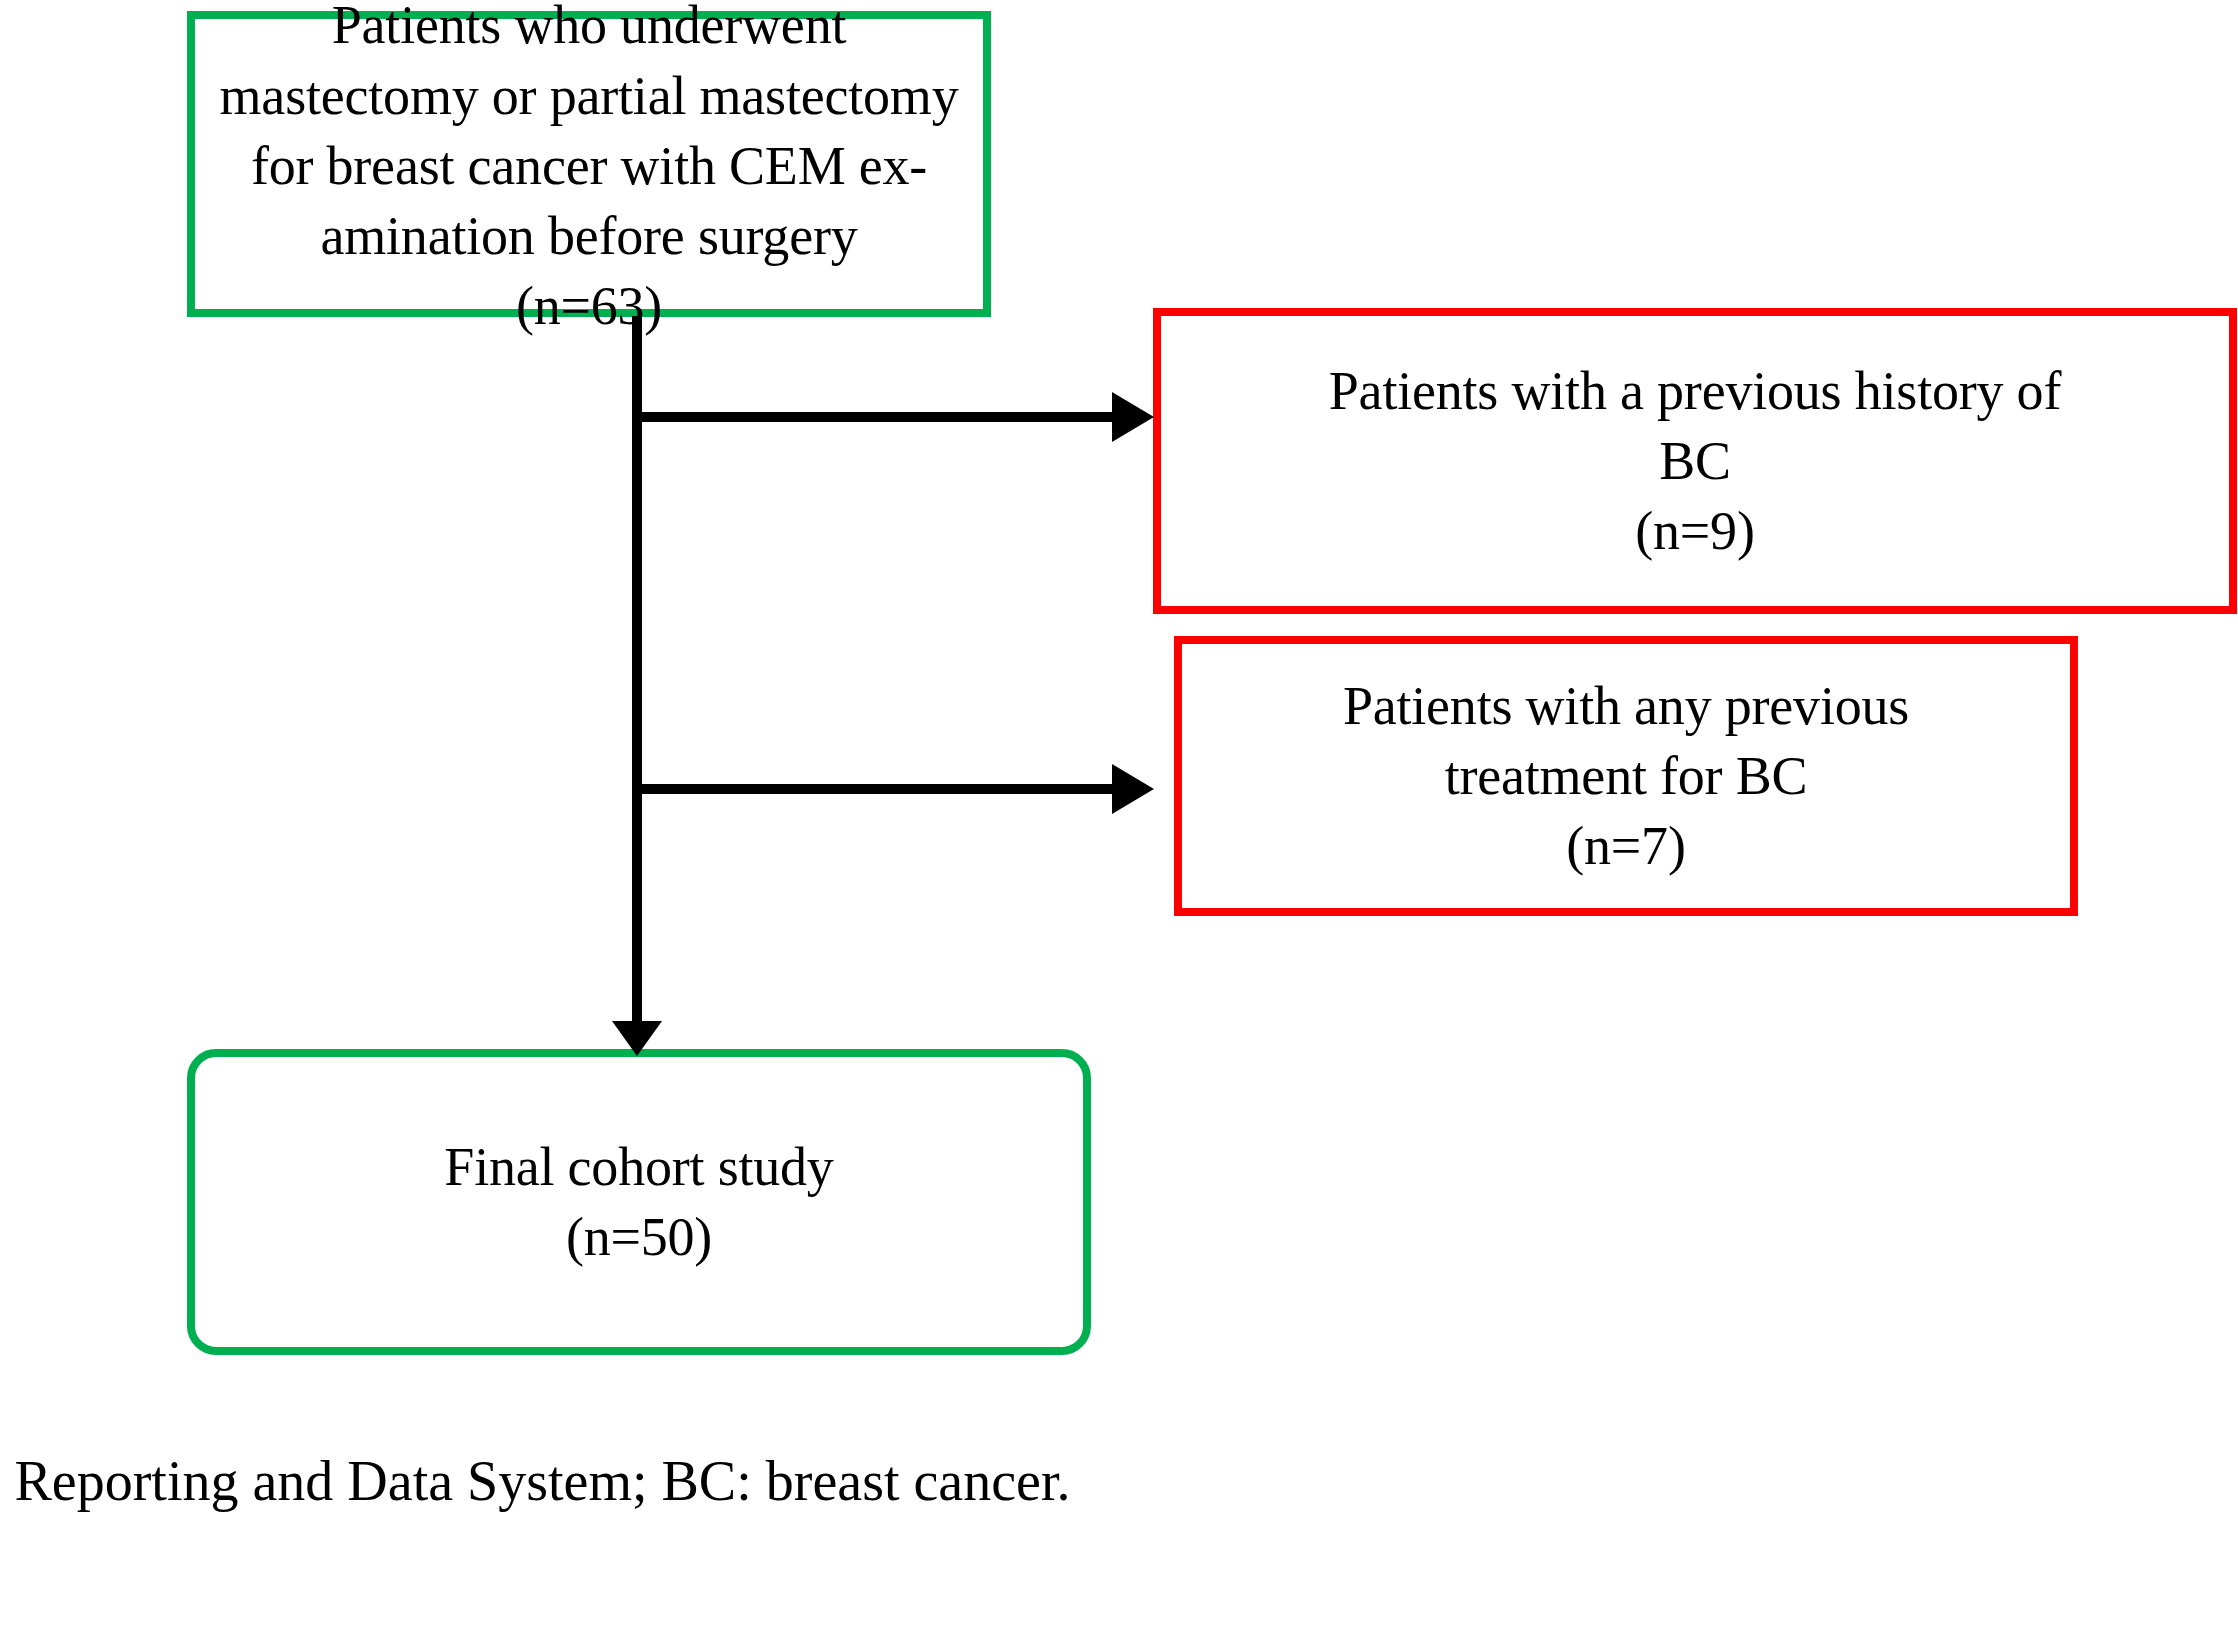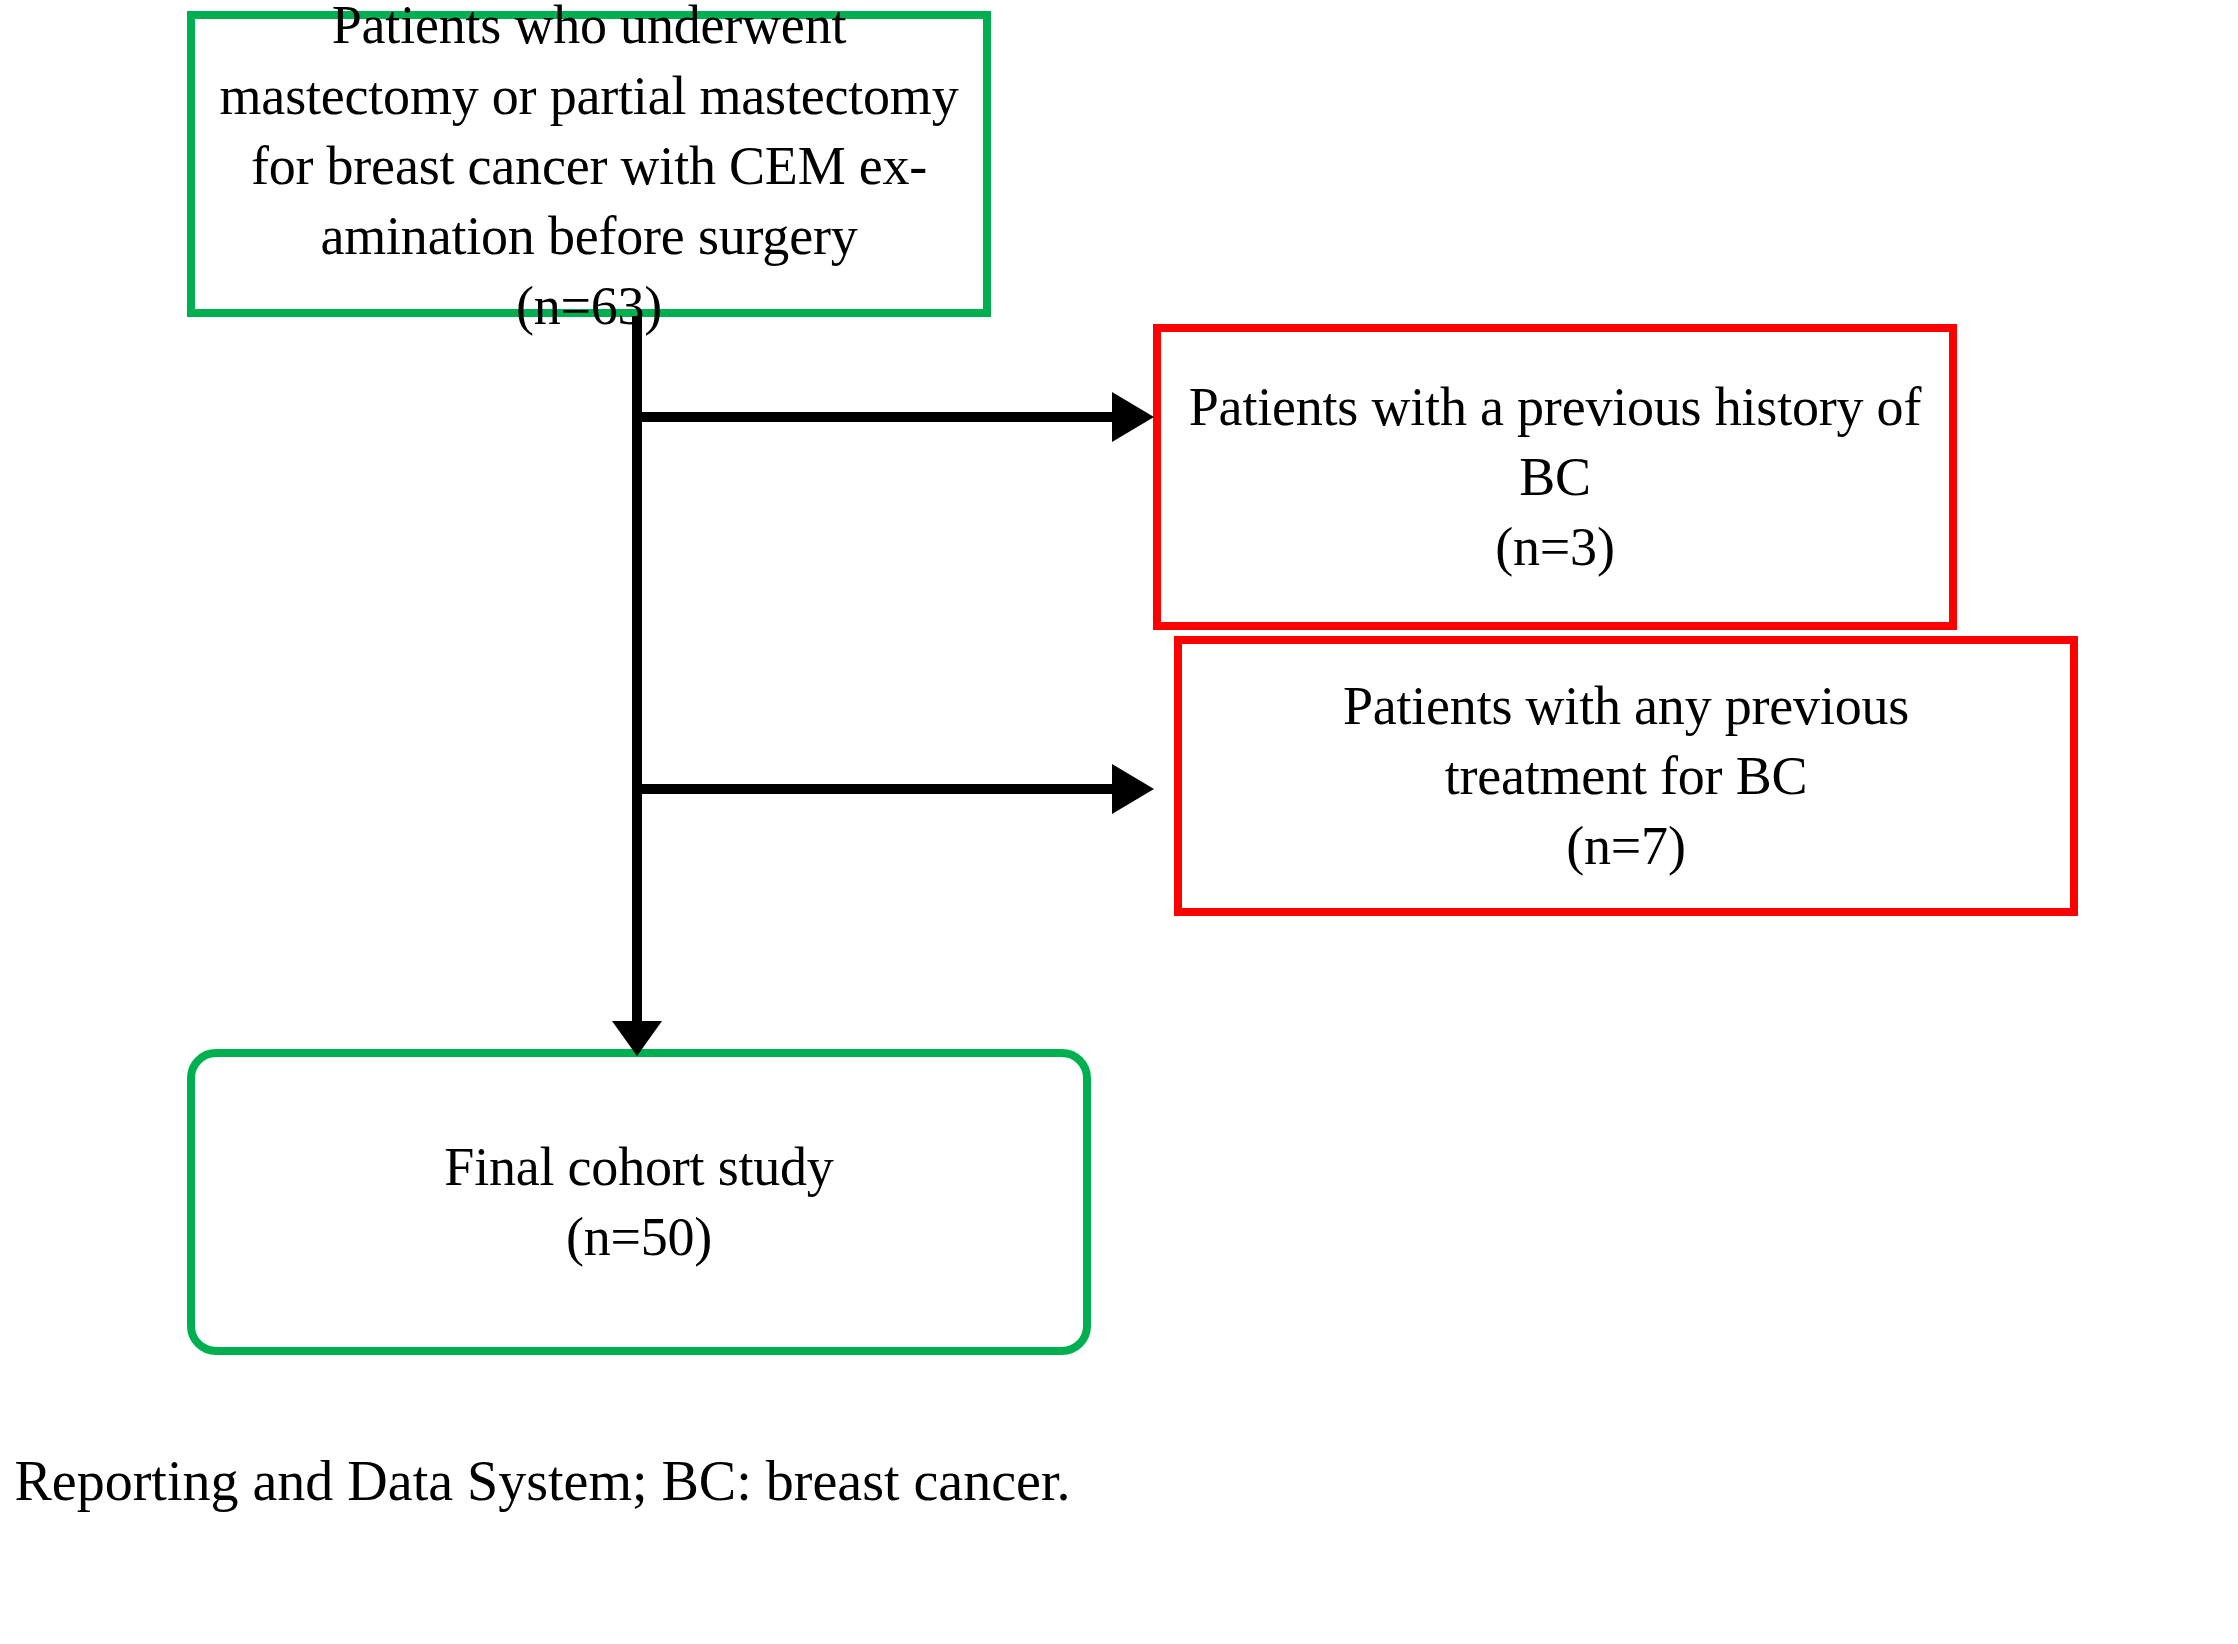--- a/index.html
+++ b/index.html
@@ -50,22 +50,22 @@
     top: 11.3px;
     width: 804px;
     height: 306px;
     font-size: 54px;
   }
   #box-source .node-text { padding-top: 3.2px; }
 
   
   #box-excl-history {
     left: 1153px;
-    top: 324px;
-    width: 804px;
+    top: 308px;
+    width: 1084px;
     height: 306px;
     font-size: 54px;
   }
 
   
   #box-excl-treatment {
     left: 1174px;
     top: 636px;
     width: 904px;
     height: 280px;
@@ -170,21 +170,21 @@
     <span class="node-text"><span>Patients who underwent
 mastectomy or partial mastectomy
 for breast cancer with CEM ex-
 amination before surgery</span>
 <span>(n=63)</span></span>
   </div>
 
   <div class="node node-red" id="box-excl-history">
     <span class="node-text"><span>Patients with a previous history of
 BC</span>
-<span>(n=3)</span></span>
+<span>(n=9)</span></span>
   </div>
 
   <div class="node node-red" id="box-excl-treatment">
     <span class="node-text"><span>Patients with any previous
 treatment for BC</span>
 <span>(n=7)</span></span>
   </div>
 
   <div class="node node-green" id="box-final">
     <span class="node-text"><span>Final cohort study</span>

